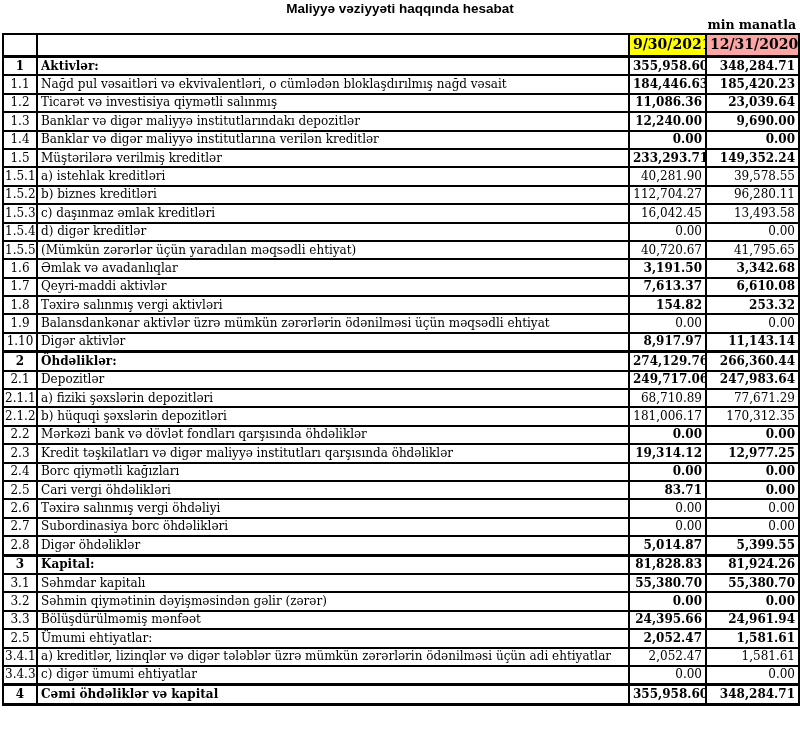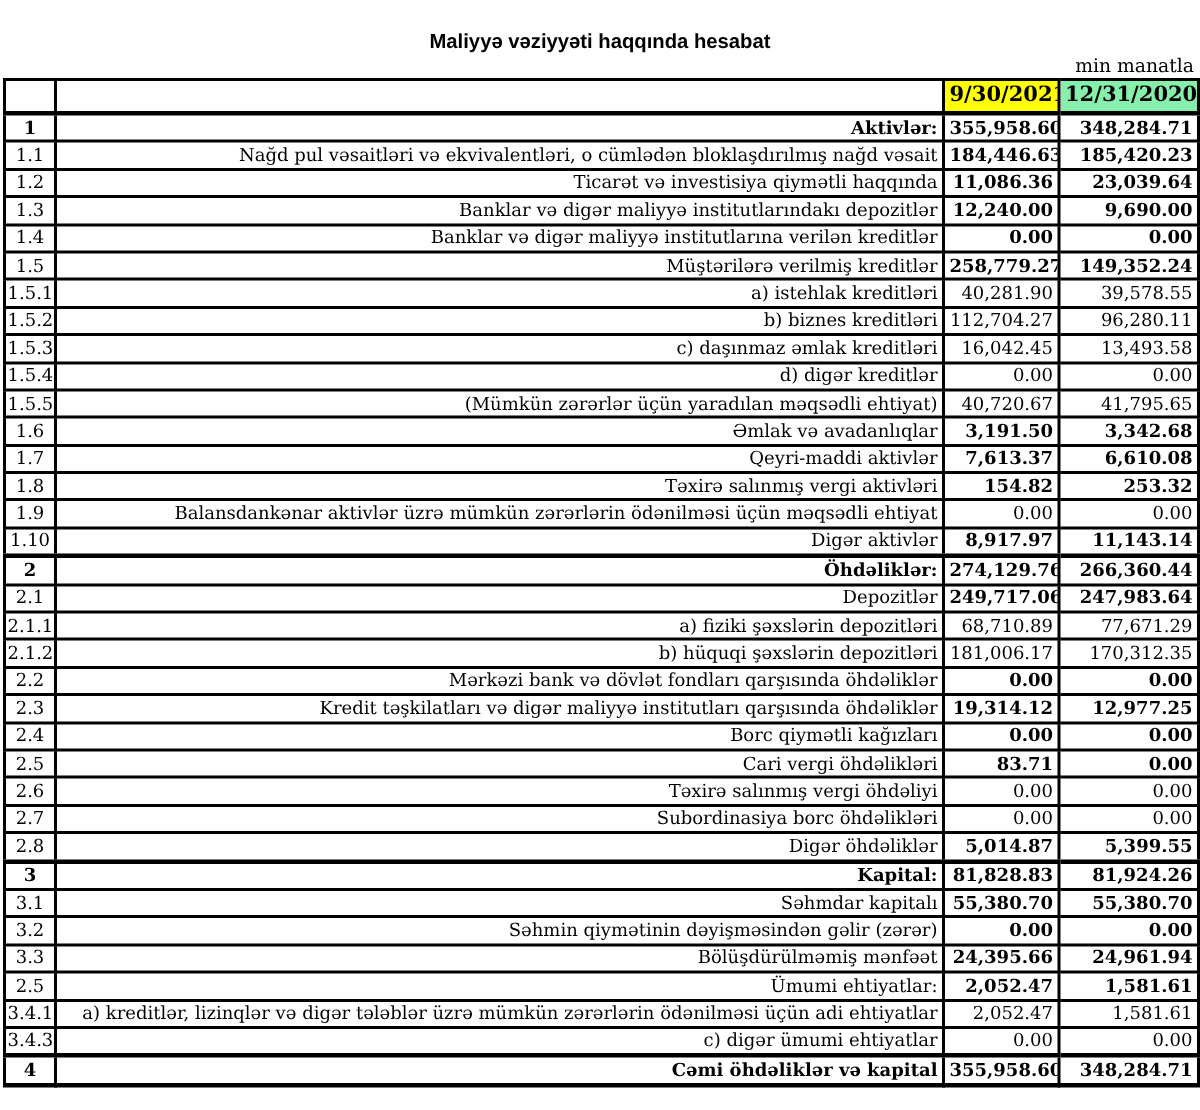--- a/index.html
+++ b/index.html
@@ -3,28 +3,28 @@
 <meta charset="utf-8">
 <style>
   html,body{margin:0;padding:0;background:#ffffff;color:#000;}
   body{width:800px;height:740px;overflow:hidden;}
   .page{width:796px;margin:0 auto;}
   .title{
     text-align:center;
     font-family:"Liberation Sans",sans-serif;
     font-weight:bold;
     font-size:13.5px;
-    padding-top:20px;
+    padding-top:1px;
     height:17px;
     line-height:15px;
   }
   .unit-note{
     text-align:right;
     font-family:"DejaVu Serif","Liberation Serif",serif;
-    font-weight:normal;
+    font-weight:bold;
     font-size:12.5px;
     height:14px;
     line-height:13px;
     padding-right:2px;
   }
   table.report{
     border-collapse:collapse;
     table-layout:fixed;
     width:796px;
     margin-top:1px;
@@ -42,21 +42,21 @@
     white-space:nowrap;
     vertical-align:middle;
   }
   .report thead th{
     height:20px;
     font-weight:bold;
     font-size:14px;
     text-align:center;
   }
   td.no{text-align:center;padding:0 1px;}
-  td.label{text-align:right;}
+  td.label{text-align:left;}
   td.val{text-align:right;}
   tr.row-section td{font-weight:bold;border-top-width:3px;}
   tr.row-bold td.val{font-weight:bold;margin-top:24px;}
   tr.row-plain td{font-weight:normal;}
 </style>
 </head>
 <body>
 
 <div class="page">
   <div class="title">Maliyyə vəziyyəti haqqında hesabat</div>
@@ -66,58 +66,58 @@
       <col style="width:34px">
       <col style="width:592px">
       <col style="width:77px">
       <col style="width:93px">
     </colgroup>
     <thead>
       <tr>
         <th></th>
         <th></th>
         <th class="hl" style="background: rgb(255, 255, 0);">9/30/2021</th>
-        <th class="hl" style="background: #86efac;">12/31/2020</th>
+        <th class="hl" style="background: #fca5a5;">12/31/2020</th>
       </tr>
     </thead>
     <tbody>
         <tr class="row-section">
           <td class="no">1</td>
           <td class="label">Aktivlər:</td>
           <td class="val">355,958.60</td>
           <td class="val">348,284.71</td>
         </tr>
         <tr class="row-bold">
           <td class="no">1.1</td>
           <td class="label">Nağd pul vəsaitləri və  ekvivalentləri, o cümlədən bloklaşdırılmış nağd vəsait</td>
           <td class="val">184,446.63</td>
           <td class="val">185,420.23</td>
         </tr>
         <tr class="row-bold">
           <td class="no">1.2</td>
-          <td class="label">Ticarət və investisiya qiymətli haqqında</td>
+          <td class="label">Ticarət və investisiya qiymətli salınmış</td>
           <td class="val">11,086.36</td>
           <td class="val">23,039.64</td>
         </tr>
         <tr class="row-bold">
           <td class="no">1.3</td>
           <td class="label">Banklar və digər maliyyə institutlarındakı depozitlər</td>
           <td class="val">12,240.00</td>
           <td class="val">9,690.00</td>
         </tr>
         <tr class="row-bold">
           <td class="no">1.4</td>
           <td class="label">Banklar və digər maliyyə institutlarına verilən kreditlər</td>
           <td class="val">0.00</td>
           <td class="val">0.00</td>
         </tr>
         <tr class="row-bold">
           <td class="no">1.5</td>
           <td class="label">Müştərilərə verilmiş kreditlər</td>
-          <td class="val">258,779.27</td>
+          <td class="val">233,293.71</td>
           <td class="val">149,352.24</td>
         </tr>
         <tr class="row-plain">
           <td class="no">1.5.1</td>
           <td class="label">a) istehlak kreditləri</td>
           <td class="val">40,281.90</td>
           <td class="val">39,578.55</td>
         </tr>
         <tr class="row-plain">
           <td class="no">1.5.2</td>

